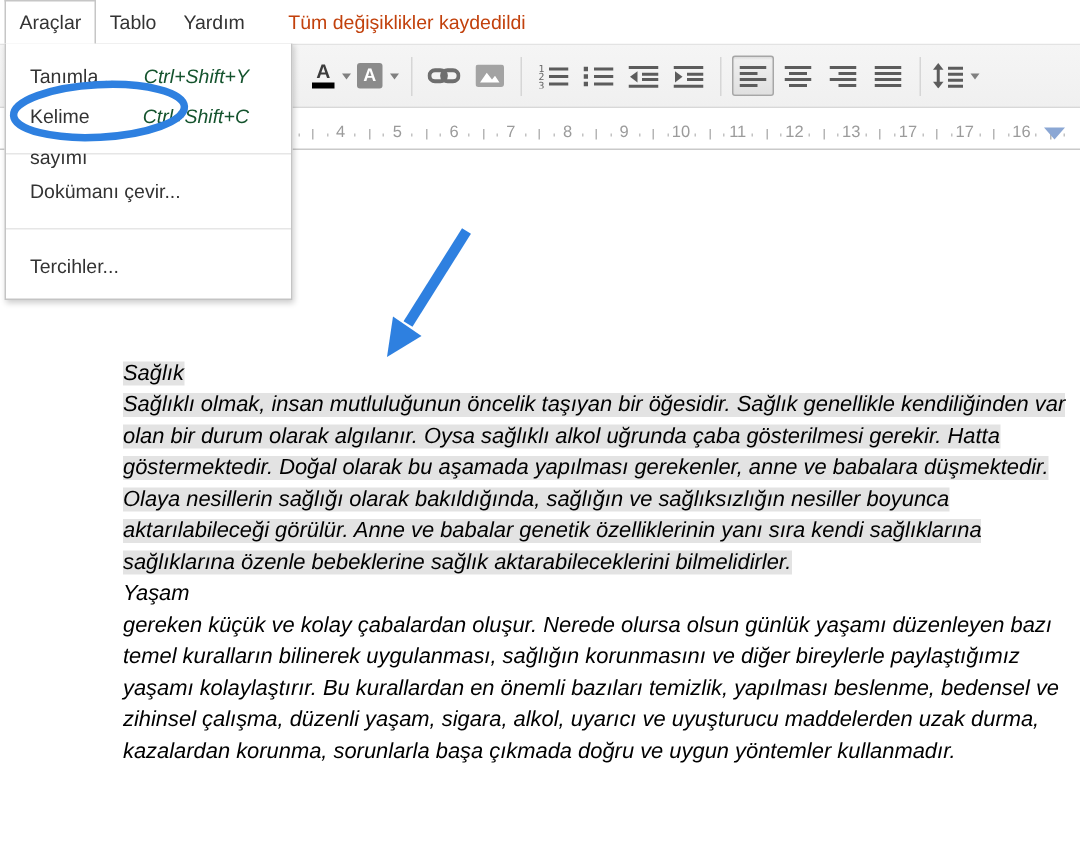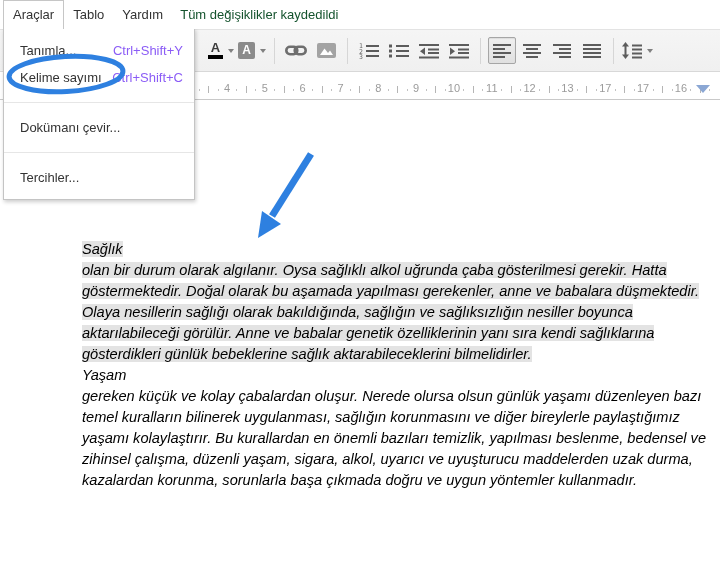--- a/index.html
+++ b/index.html
@@ -4,21 +4,21 @@
 <style>
   html,body{margin:0;padding:0;}
   body{width:720px;height:561px;background:#fff;font-family:"Liberation Sans",sans-serif;overflow:hidden;}
   .screen{position:relative;width:720px;height:561px;background:#fff;overflow:hidden;}
 
   
   .menubar{position:absolute;left:0;top:0;width:720px;height:29px;background:#fff;z-index:25;}
   .menubar-inner{display:flex;align-items:center;height:29px;}
   .menu-item{height:27px;line-height:27px;padding:0 9px;font-size:13px;color:#333;cursor:default;}
   .menu-item.open{margin-left:3px;background:#fff;border:1px solid #c6c6c6;border-bottom:none;height:29px;line-height:27px;box-sizing:border-box;position:relative;z-index:30;}
-  .autosave{margin-left:8px;font-size:13px;color:#14532d;}
+  .autosave{margin-left:20px;font-size:13px;color:#c2410c;}
 
   
   .toolbar{position:absolute;left:0;top:29px;width:720px;height:43px;box-sizing:border-box;
     background:linear-gradient(#f5f5f5,#f0f0f0);border-top:1px solid #e3e3e3;border-bottom:1px solid #d8d8d8;
     display:flex;align-items:center;padding-left:206px;z-index:5;}
   .tbtn{height:27px;min-width:28px;display:flex;align-items:center;justify-content:center;
     border:1px solid transparent;border-radius:2px;margin:0 1px;box-sizing:border-box;}
   .tbtn.sel{background:linear-gradient(#f0f0f0,#e0e0e0);border-color:#a6a6a6;box-shadow:inset 0 1px 1px rgba(0,0,0,.08);}
   .tsep{width:1px;height:26px;background:#d6d6d6;margin:0 6px;}
   .caret{width:0;height:0;border-left:3.5px solid transparent;border-right:3.5px solid transparent;border-top:4px solid #808080;margin-left:5px;}
@@ -37,22 +37,22 @@
   
   .doc{position:absolute;left:0;top:100px;width:720px;height:461px;background:#fff;}
   .watermark{position:absolute;left:228px;top:296px;font-size:25px;font-weight:bold;color:#c9c9c9;opacity:.55;letter-spacing:1px;z-index:1;white-space:nowrap;}
   .lines{position:absolute;left:82px;top:139px;z-index:2;font-style:italic;}
   .line{height:21px;line-height:21px;font-size:14.6px;color:#000;white-space:pre;}
   .line .hl{background:var(--hl,#e3e3e3);}
 
   
   .dropdown{position:absolute;left:3px;top:28px;width:192px;box-sizing:border-box;background:#fff;
     border:1px solid #c4c4c4;box-shadow:1px 2px 4px rgba(0,0,0,.2);z-index:20;padding:8px 0;}
-  .ditem{height:27px;line-height:27px;padding:0 11px 0 16px;font-size:13px;color:#333;display:flex;justify-content:space-between;cursor:default;}
-  .dshort{color:#8b5cf6;}
+  .ditem{height:27px;line-height:27px;padding:0 28px 0 16px;font-size:13px;color:#333;display:flex;justify-content:space-between;cursor:default;}
+  .dshort{color:#14532d;font-style:italic;}
   .dsep{height:1px;background:#e6e6e6;margin:11px 0;}
 
   
   .overlay{position:absolute;left:0;top:0;width:720px;height:561px;z-index:40;pointer-events:none;}
 </style>
 </head>
 <body>
 
 <div class="screen">
 
@@ -285,25 +285,26 @@
       <span class="rnum" style="left: 680.96px;">16</span>
       <span class="rdot" style="left: 690.418px;"></span>
       <span class="rbar" style="left: 699.875px;"></span>
       <span class="rdot" style="left: 709.332px;"></span>
       <div class="rmarker" style="left: 696px;"></div>
     </div>
 
   <div class="doc">
     <div class="lines">
         <div class="line"><span class="hl">Sağlık</span></div>
+        <div class="line"><span class="hl">Sağlıklı olmak, insan mutluluğunun öncelik taşıyan bir öğesidir. Sağlık genellikle kendiliğinden var</span></div>
         <div class="line"><span class="hl">olan bir durum olarak algılanır. Oysa sağlıklı alkol uğrunda çaba gösterilmesi gerekir. Hatta</span></div>
         <div class="line"><span class="hl">göstermektedir. Doğal olarak bu aşamada yapılması gerekenler, anne ve babalara düşmektedir.</span></div>
         <div class="line"><span class="hl">Olaya nesillerin sağlığı olarak bakıldığında, sağlığın ve sağlıksızlığın nesiller boyunca</span></div>
         <div class="line"><span class="hl">aktarılabileceği görülür. Anne ve babalar genetik özelliklerinin yanı sıra kendi sağlıklarına</span></div>
-        <div class="line"><span class="hl">gösterdikleri günlük bebeklerine sağlık aktarabileceklerini bilmelidirler.</span></div>
+        <div class="line"><span class="hl">sağlıklarına özenle bebeklerine sağlık aktarabileceklerini bilmelidirler.</span></div>
         <div class="line"><span>Yaşam</span></div>
         <div class="line"><span>gereken küçük ve kolay çabalardan oluşur. Nerede olursa olsun günlük yaşamı düzenleyen bazı</span></div>
         <div class="line"><span>temel kuralların bilinerek uygulanması, sağlığın korunmasını ve diğer bireylerle paylaştığımız</span></div>
         <div class="line"><span>yaşamı kolaylaştırır. Bu kurallardan en önemli bazıları temizlik, yapılması beslenme, bedensel ve</span></div>
         <div class="line"><span>zihinsel çalışma, düzenli yaşam, sigara, alkol, uyarıcı ve uyuşturucu maddelerden uzak durma,</span></div>
         <div class="line"><span>kazalardan korunma, sorunlarla başa çıkmada doğru ve uygun yöntemler kullanmadır.</span></div>
       </div>
   </div>
 
   <div class="dropdown">

